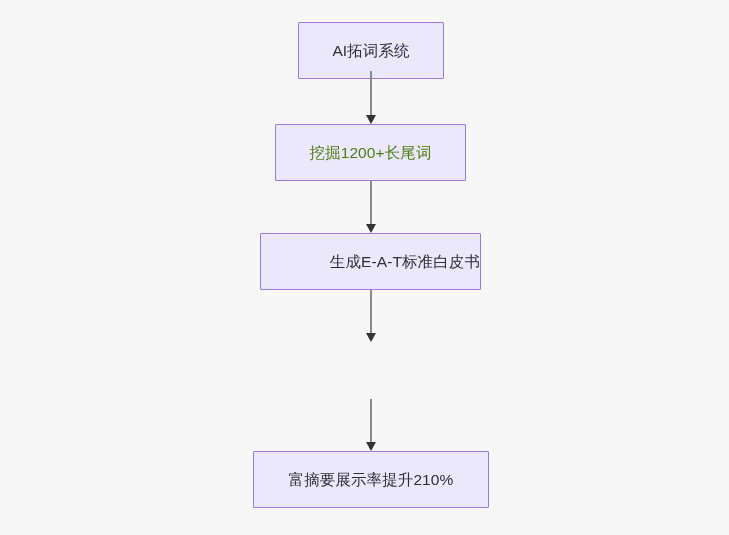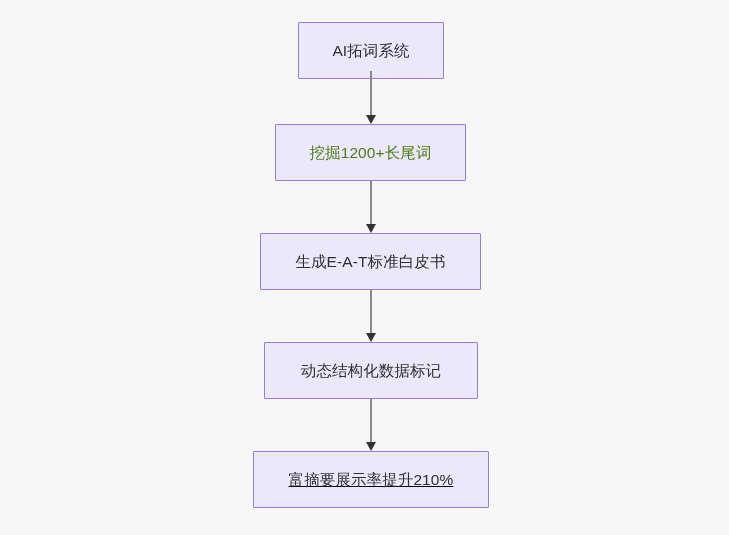--- a/index.html
+++ b/index.html
@@ -62,31 +62,28 @@
   <div class="edge" id="edge-e1" style="left: 370px; top: 71px; height: 44px; background: rgb(138, 138, 138);"></div>
   <div class="edge-head" id="edge-head-e1" style="left: 365.5px; top: 115px; border-top-color: rgb(51, 51, 51);"></div>
 
   <div class="node" id="node-n2" style="left: 275px; top: 124px; width: 191px; background: rgb(235, 232, 252); border-color: rgb(154, 122, 212);">
     <span class="node-label" style="color: #4d7c0f;">挖掘1200+长尾词</span>
   </div>
 
   <div class="edge" id="edge-e2" style="left: 370px; top: 181px; height: 43px; background: rgb(138, 138, 138);"></div>
   <div class="edge-head" id="edge-head-e2" style="left: 365.5px; top: 224px; border-top-color: rgb(51, 51, 51);"></div>
 
-  <div class="node" id="node-n3" style="left: 260px; top: 233px; width: 221px; background: rgb(235, 232, 252); border-color: rgb(154, 122, 212);">
+  <div class="node" id="node-n3" style="left: 260px; top: 233px; width: 221px; background: rgb(235, 232, 252); border-color: rgb(154, 122, 212); justify-content: flex-end;">
     <span class="node-label" style="color: rgb(46, 46, 51);">生成E-A-T标准白皮书</span>
   </div>
 
   <div class="edge" id="edge-e3" style="left: 370px; top: 290px; height: 43px; background: rgb(138, 138, 138);"></div>
   <div class="edge-head" id="edge-head-e3" style="left: 365.5px; top: 333px; border-top-color: rgb(51, 51, 51);"></div>
 
-  <div class="node" id="node-n4" style="left: 264px; top: 342px; width: 214px; background: rgb(235, 232, 252); border-color: rgb(154, 122, 212);">
-    <span class="node-label" style="color: rgb(46, 46, 51);">动态结构化数据标记</span>
-  </div>
 
   <div class="edge" id="edge-e4" style="left: 370px; top: 399px; height: 43px; background: rgb(138, 138, 138);"></div>
   <div class="edge-head" id="edge-head-e4" style="left: 365.5px; top: 442px; border-top-color: rgb(51, 51, 51);"></div>
 
-  <div class="node" id="node-n5" style="left: 253px; top: 451px; width: 236px; background: rgb(235, 232, 252); border-color: rgb(154, 122, 212); text-decoration: underline;">
+  <div class="node" id="node-n5" style="left: 253px; top: 451px; width: 236px; background: rgb(235, 232, 252); border-color: rgb(154, 122, 212);">
     <span class="node-label" style="color: rgb(46, 46, 51);">富摘要展示率提升210%</span>
   </div>
 
 </div>
 
 </body></html>

